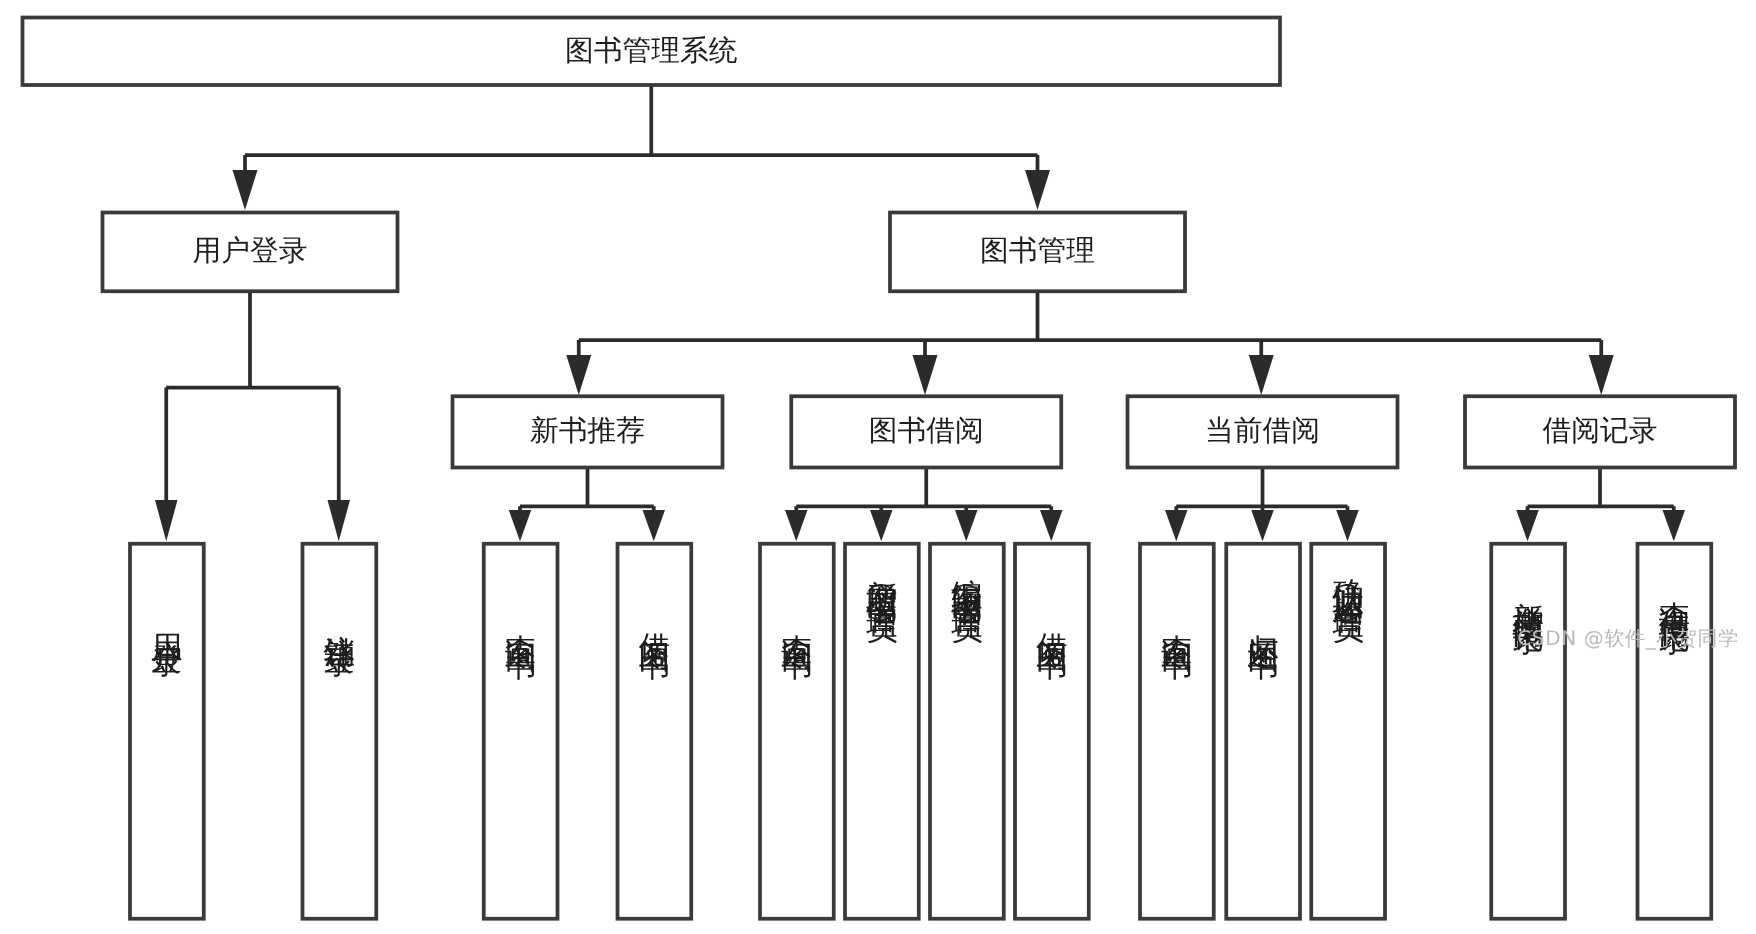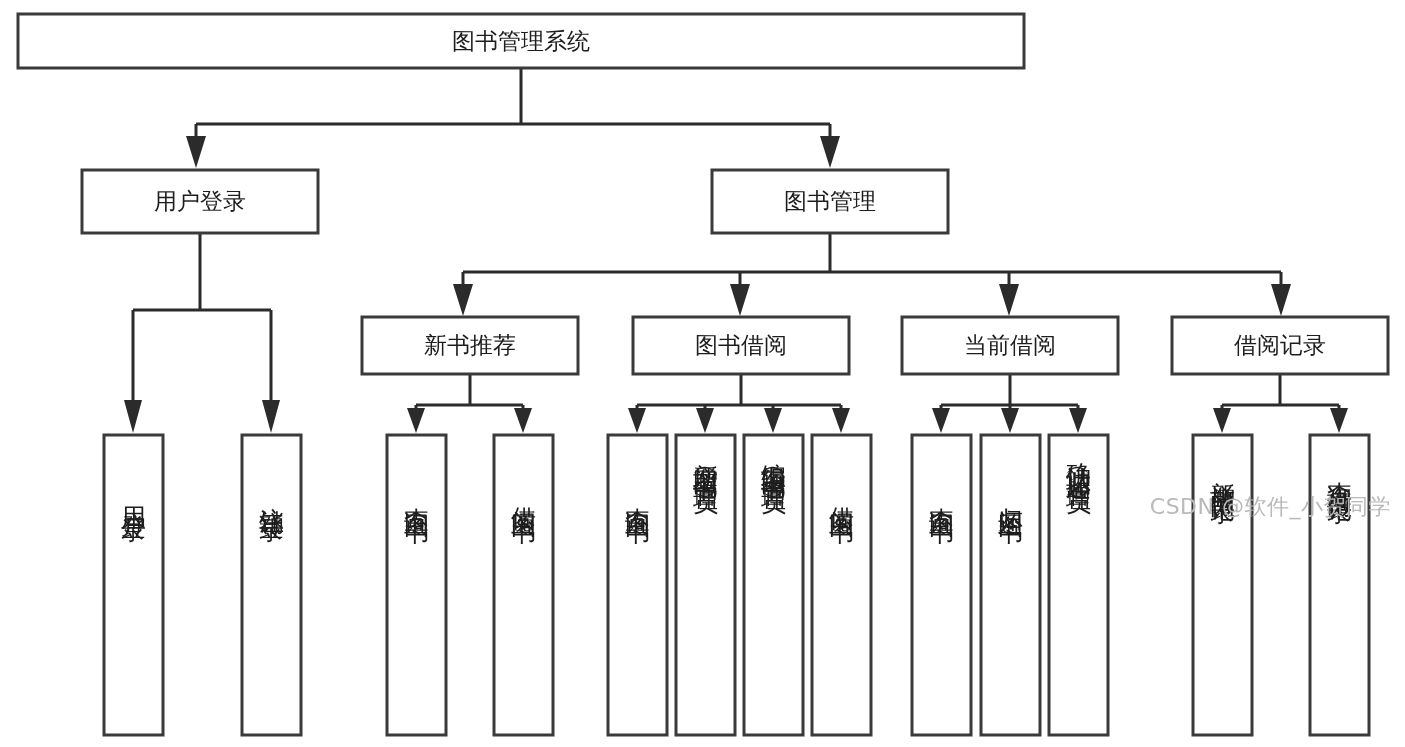--- a/index.html
+++ b/index.html
@@ -71,21 +71,21 @@
     letter-spacing: 4px;
     color: #1d1d1d;
     white-space: nowrap;
     text-align: center;
   }
   #watermark {
     position: absolute;
     right: 14px;
     bottom: 6px;
     font-family: "DejaVu Sans", "Liberation Sans", sans-serif;
-    font-size: 22px;
+    font-size: 16px;
     color: #b9b9b9;
     letter-spacing: 0.5px;
     white-space: nowrap;
     user-select: none;
   }
 </style>
 </head>
 <body>
 
 <div id="diagram-root">

